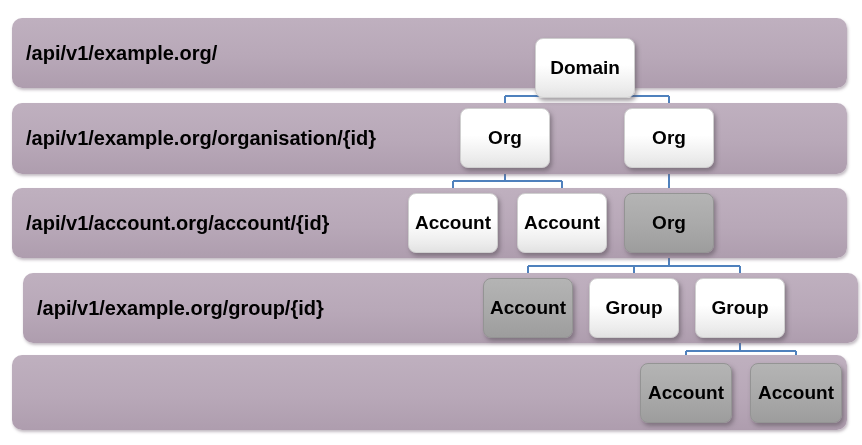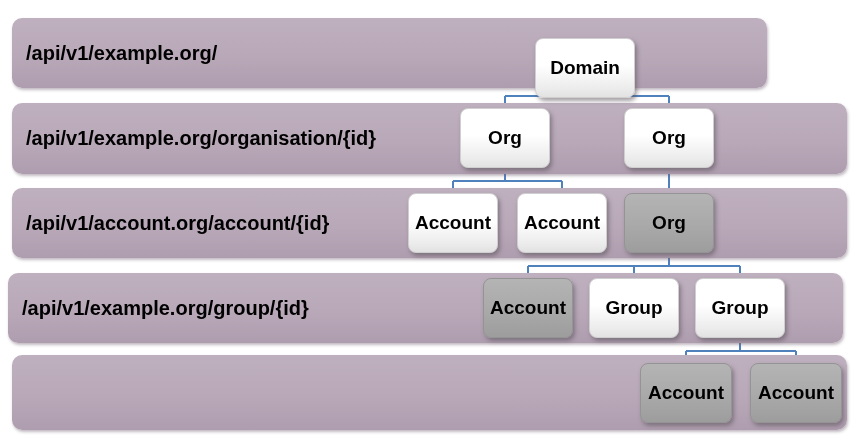--- a/index.html
+++ b/index.html
@@ -62,30 +62,30 @@
 <body>
 
 <div class="stage" style="width: 862px; height: 445px;">
   <svg class="connector-layer" width="862" height="445" viewBox="0 0 862 445">
       <path d="M579 83 V96 M505 96 H669 M505 96 V108 M669 96 V108" fill="none" stroke="#4f81bd" stroke-width="2"></path>
       <path d="M505 168 V181 M453 181 H562 M453 181 V193 M562 181 V193" fill="none" stroke="#4f81bd" stroke-width="2"></path>
       <path d="M669 168 V181 M669 181 V193" fill="none" stroke="#4f81bd" stroke-width="2"></path>
       <path d="M669 253 V266 M528 266 H740 M528 266 V278 M634 266 V278 M740 266 V278" fill="none" stroke="#4f81bd" stroke-width="2"></path>
       <path d="M740 338 V351 M686 351 H796 M686 351 V363 M796 351 V363" fill="none" stroke="#4f81bd" stroke-width="2"></path>
     </svg>
-<div class="band" style="left: 12px; top: 18px; width: 755px; height: 70px;">
+<div class="band" style="left: 12px; top: 18px; width: 835px; height: 70px;">
       <div class="band-label">/api/v1/example.org/</div>
     </div>
     <div class="band" style="left: 12px; top: 103px; width: 835px; height: 71px;">
       <div class="band-label">/api/v1/example.org/organisation/{id}</div>
     </div>
     <div class="band" style="left: 12px; top: 188px; width: 835px; height: 70px;">
       <div class="band-label">/api/v1/account.org/account/{id}</div>
     </div>
-    <div class="band" style="left: 8px; top: 273px; width: 835px; height: 70px;">
+    <div class="band" style="left: 23px; top: 273px; width: 835px; height: 70px;">
       <div class="band-label">/api/v1/example.org/group/{id}</div>
     </div>
     <div class="band" style="left: 12px; top: 355px; width: 835px; height: 75px;"></div>
     <div class="node white" style="left: 535px; top: 38px; width: 100px; height: 60px;">
       <span>Domain</span>
     </div>
     <div class="node white" style="left: 460px; top: 108px; width: 90px; height: 60px;">
       <span>Org</span>
     </div>
     <div class="node white" style="left: 624px; top: 108px; width: 90px; height: 60px;">

